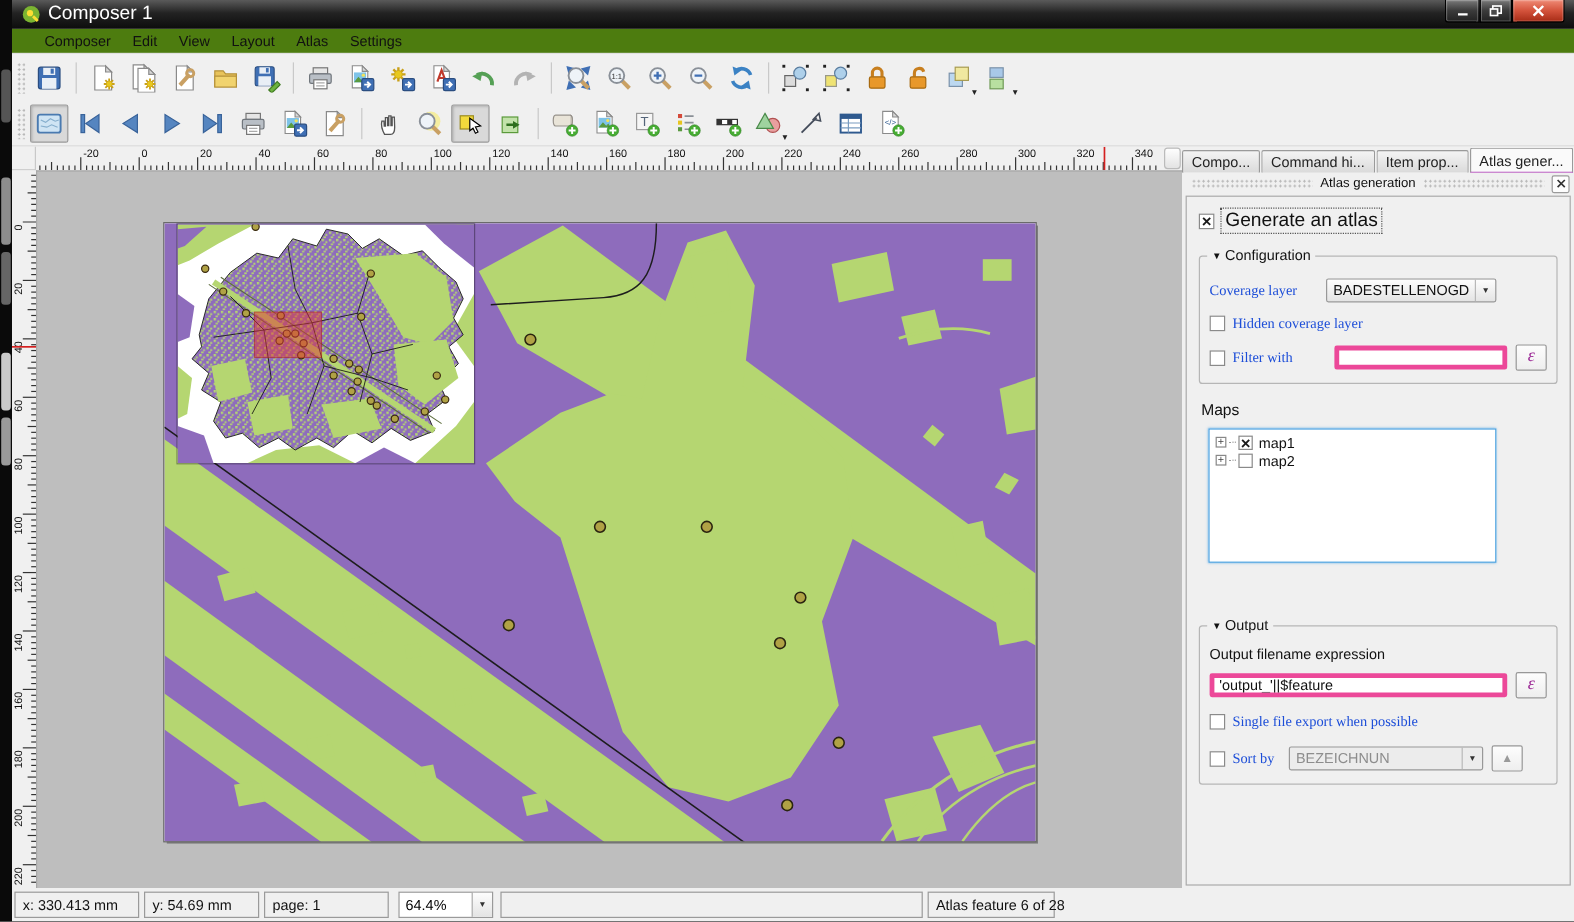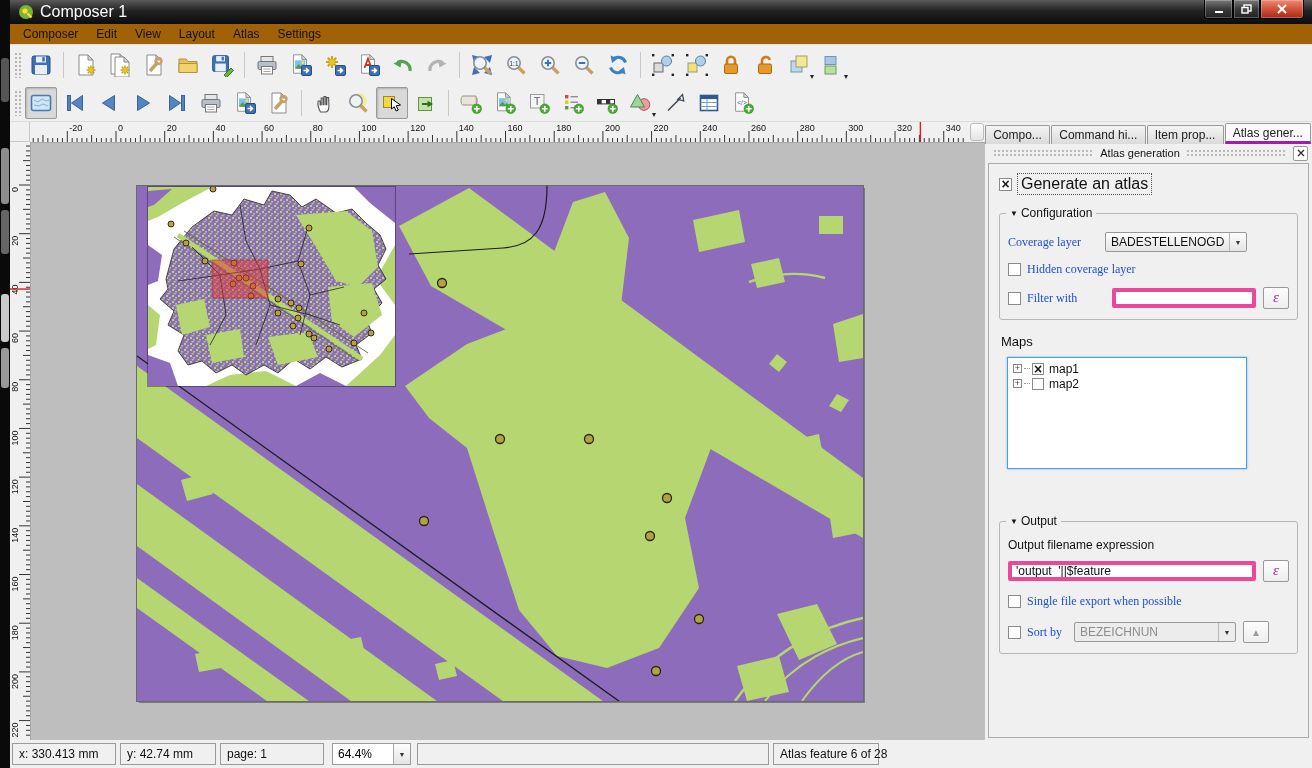--- a/index.html
+++ b/index.html
@@ -14,22 +14,22 @@
     background:linear-gradient(#5a5a5a,#232323 45%,#0c0c0c);display:flex;align-items:center;z-index:4;}
   .app-icon{width:16px;height:16px;margin:0 6px 0 8px;}
   .title-text{color:#fff;font-size:16px;}
   .winbtns{position:absolute;right:8px;top:0;display:flex;}
   .wb{height:19px;border:1px solid #000;border-top:none;display:flex;align-items:center;justify-content:center;
       background:linear-gradient(#7a7a7a,#3a3a3a 50%,#222);box-shadow:inset 0 0 0 1px rgba(255,255,255,.25);}
   .wb.min{width:29px;border-radius:0 0 0 3px;}
   .wb.res{width:27px;}
   .wb.close{width:44px;background:linear-gradient(#ef8a75,#d3523b 50%,#a62b16);border-radius:0 0 3px 0;}
   
-  .menubar{position:absolute;left:10px;top:24px;right:0;height:21px;background:#a16207;
-    border-bottom:1px solid #e0e0e0;display:flex;align-items:center;padding-left:4px;z-index:3;}
+  .menubar{position:absolute;left:10px;top:24px;right:0;height:21px;background:#4d7c0f;
+    border-bottom:1px solid #e0e0e0;display:flex;align-items:center;padding-left:18px;z-index:3;}
   .menu-item{font-size:12px;color:#111;padding:2px 9px;cursor:default;}
   
   .toolbar{position:absolute;left:10px;right:0;background:#f0f0f0;display:flex;align-items:center;z-index:3;}
   #tb1{top:45px;height:40px;}
   #tb2{top:85px;height:37px;border-bottom:1px solid #dcdcdc;}
   .thandle{width:7px;height:26px;margin:0 3px 0 4px;
     background-image:radial-gradient(#b5b5b5 34%,transparent 36%);background-size:4px 4px;}
   .tbtn{width:32px;height:32px;margin:0 1px;border:1px solid transparent;border-radius:2px;
     display:flex;align-items:center;justify-content:center;position:relative;}
   .tbtn svg{width:24px;height:24px;}
@@ -46,21 +46,21 @@
   .page{position:absolute;left:106px;top:43px;width:726px;height:515px;background:#fff;
     box-shadow:2px 2px 0 rgba(70,70,70,.55);outline:1px solid #6a6a6a;}
   .page > svg{position:absolute;left:0;top:0;}
   .inset{position:absolute;left:11px;top:1px;width:247px;height:199px;outline:1px solid rgba(0,0,0,.35);}
   
   .panel{position:absolute;left:985px;top:122px;width:327px;height:618px;background:#f0f0f0;}
   .tabs{position:absolute;left:0;top:1px;right:0;height:21px;display:flex;align-items:flex-end;}
   .tab{height:19px;border:1px solid #9a9a9a;border-bottom:none;border-radius:2px 2px 0 0;
     background:linear-gradient(#f4f4f4,#dadada);font-size:12px;color:#222;display:flex;align-items:center;
     justify-content:center;margin-right:1px;padding:0 4px;white-space:nowrap;overflow:hidden;}
-  .tab.active{height:21px;background:#fafafa;border-bottom:3px solid #a21caf;}
+  .tab.active{height:21px;background:#fafafa;border-bottom:1px solid #a21caf;}
   .dock-head{position:absolute;left:2px;top:22px;right:2px;height:18px;display:flex;align-items:center;background:#f0f0f0;}
   .dots{flex:1;height:8px;margin:0 6px;background-image:radial-gradient(#b9b9b9 32%,transparent 36%);background-size:4px 4px;}
   .dock-title{font-size:11px;color:#111;}
   .dock-close{width:15px;height:15px;border:1px solid #9a9a9a;border-radius:2px;background:#fdfdfd;
     display:flex;align-items:center;justify-content:center;margin-right:2px;}
   .dock-body{position:absolute;left:3px;top:41px;right:3px;bottom:2px;border:1px solid #ababab;background:#f0f0f0;padding:6px 8px;}
   .cb{width:13px;height:13px;border:1px solid #8a8a8a;background:#fff;display:inline-flex;align-items:center;justify-content:center;flex:none;}
   .cb i{font-style:normal;font-weight:bold;font-size:14px;line-height:10px;color:#1a1a1a;}
   .gen-row{display:flex;align-items:center;gap:5px;margin:3px 0 0 2px;}
   .focus-label{font-size:16px;color:#111;border:1px dotted #555;padding:1px 3px;}
@@ -1235,21 +1235,21 @@
               <span>▲</span>
             </button>
         </div>
       </div>
 
     </div>
   </div>
 
   <div class="statusbar">
     <div class="sb-cell c1">x: 330.413 mm</div>
-    <div class="sb-cell c2">y: 42.74 mm</div>
+    <div class="sb-cell c2">y: 54.69 mm</div>
     <div class="sb-cell c3">page: 1</div>
     <div class="sb-combo">
       <span class="ctext">64.4%</span>
       <span class="carrow">▼</span>
     </div>
     <div class="sb-cell empty"></div>
     <div class="sb-cell atlas">Atlas feature 6 of 28</div>
   </div>
 
 </div>

